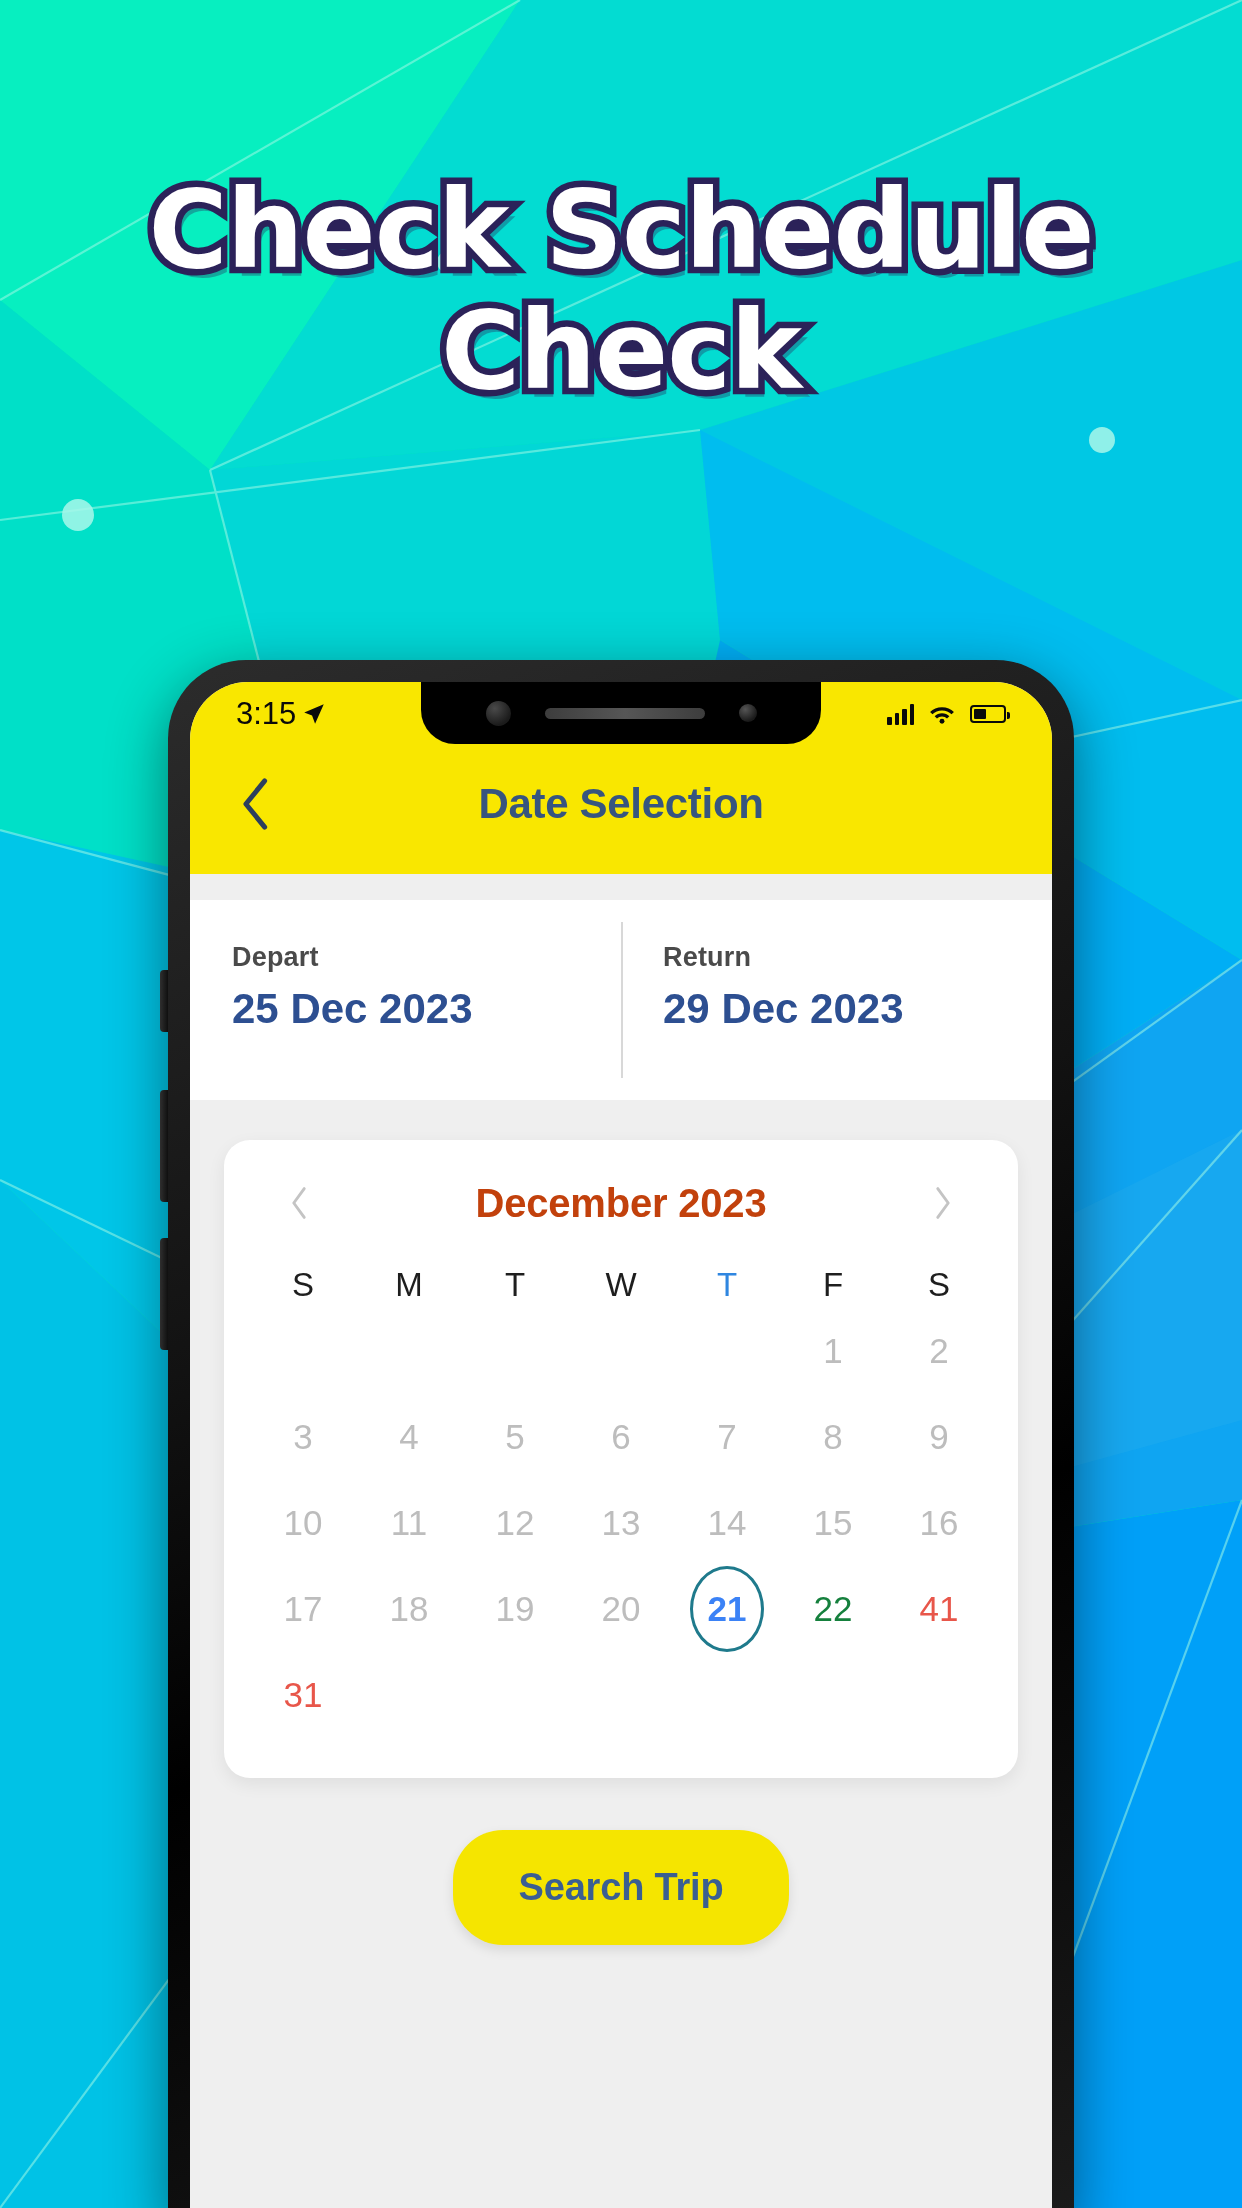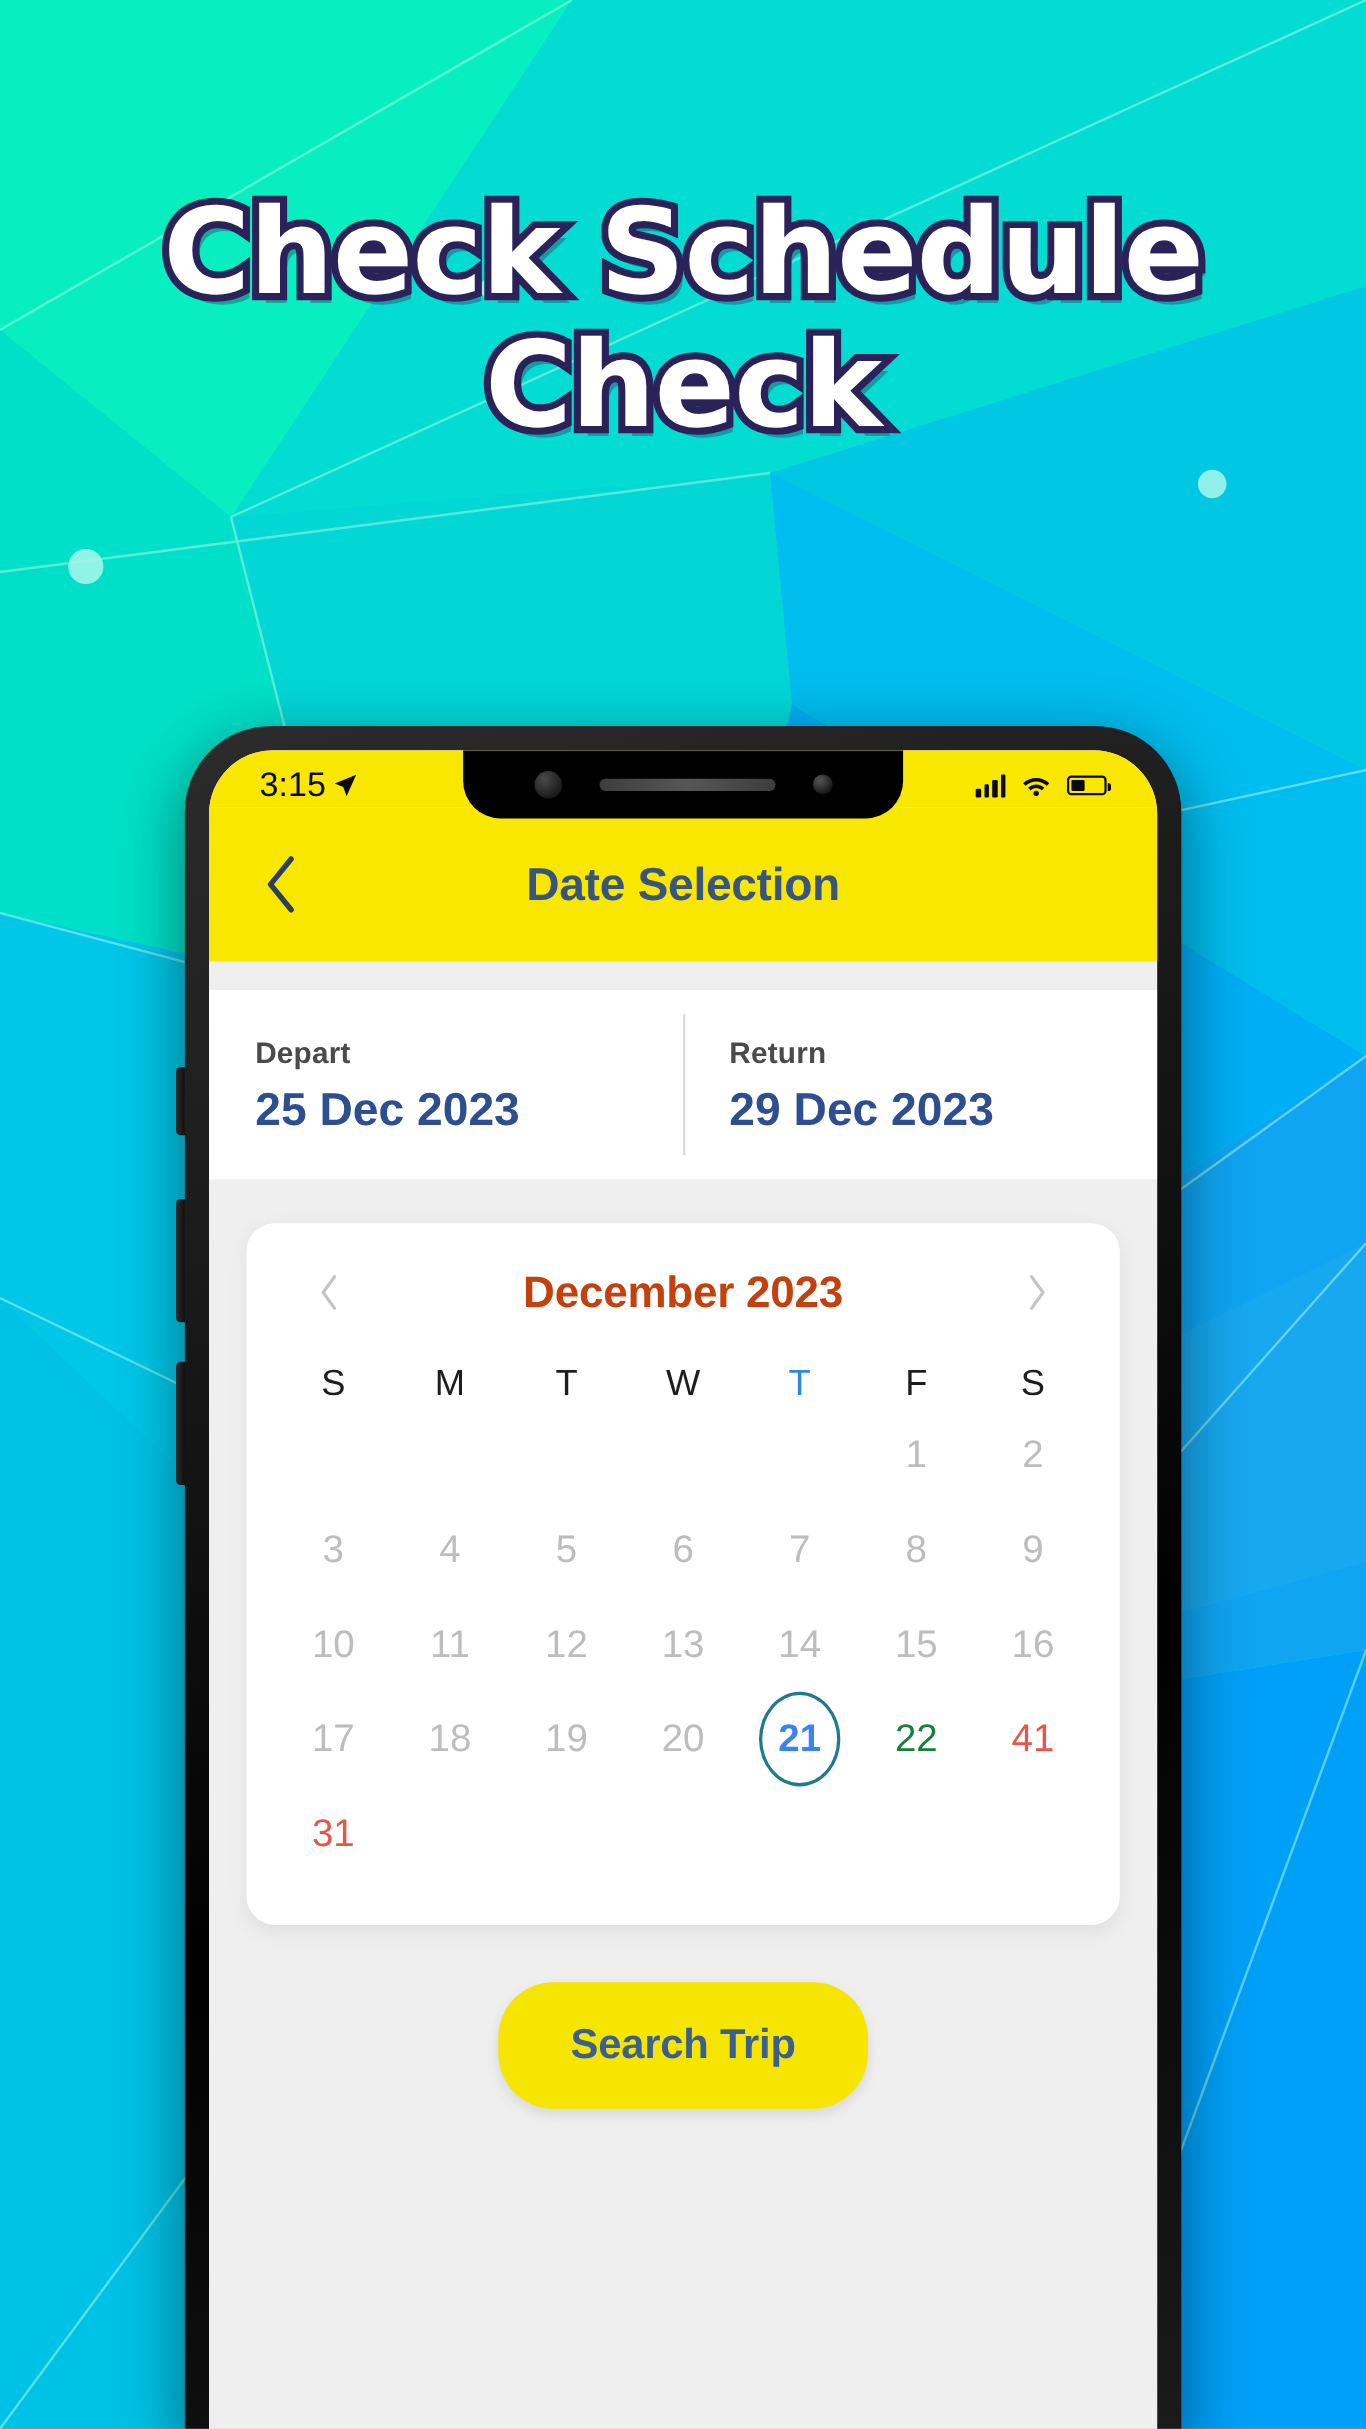--- a/index.html
+++ b/index.html
@@ -133,21 +133,21 @@
     pointer-events: none;
   }
 
   
   .app-body { background: #efefef; height: calc(100% - 202px); position: relative; }
 
   .trip-row {
     margin-top: 26px;
     background: #ffffff;
     display: flex;
-    height: 172px;
+    height: 200px;
   }
   .trip-cell { flex: 1; padding: 42px 0 0 42px; position: relative; }
   .trip-cell + .trip-cell::before {
     content: ""; position: absolute; left: 0; top: 22px; bottom: 22px;
     width: 2px; background: #d8d8d8;
   }
   .trip-label { font-size: 27px; color: #4a4a4a; font-weight: 600; letter-spacing: .2px; }
   .trip-value { margin-top: 12px; font-size: 42px; font-weight: bold; color: #2d4f91; }
 
   

